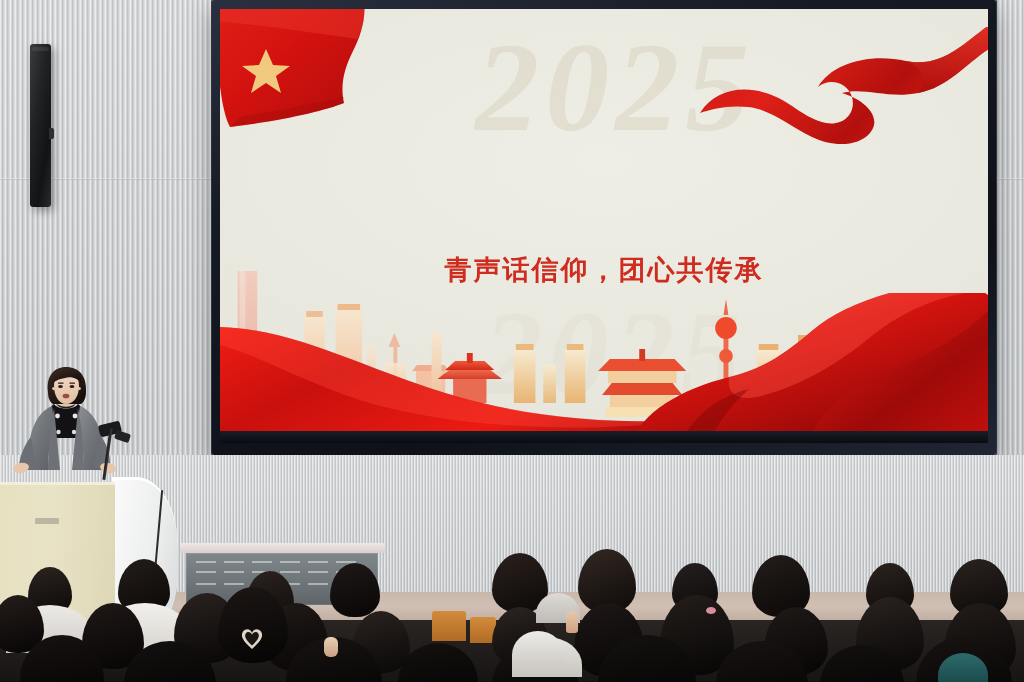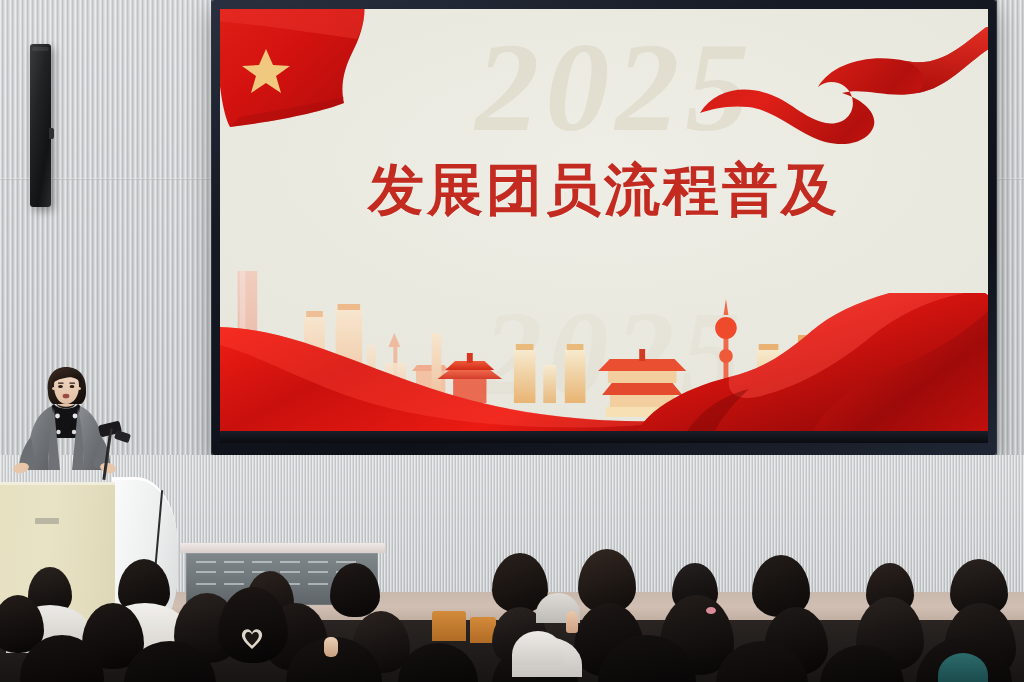--- a/index.html
+++ b/index.html
@@ -408,21 +408,21 @@
           <path d="M420,150 C430,120 470,96 520,84 C556,76 580,58 604,38
                    C628,18 666,2 710,-6 C748,-12 774,-6 784,2 L784,150 Z" fill="url(#silkB)"></path>
           <path d="M520,84 C556,76 580,58 604,38 C628,18 666,2 710,-6
                    C736,-10 758,-8 772,-2 C730,4 694,20 664,44
                    C632,70 592,94 548,104 C528,108 516,100 520,84 Z" fill="#ff5244" opacity="0.42"></path>
           <path d="M600,150 C612,116 648,90 692,74 C728,60 760,40 784,18
                    L784,150 Z" fill="url(#silkC)" opacity="0.85"></path>
           <path d="M470,150 C484,122 508,104 540,96 C520,114 506,132 500,150 Z" fill="#7d0605" opacity="0.45"></path>
         </svg>
 
-        <div class="title-main">发展团员流程普及</div>
+        <div class="title-sub">青声话信仰，团心共传承</div>
 
         <div class="wm-chip left">青年之声宣讲团</div>
         <div class="wm-chip right">团委宣传中心</div>
       </div>
 
       <div class="bezel-bottom"></div>
     </div>
   </div>
 
   <div class="wall-right-panel"></div>

